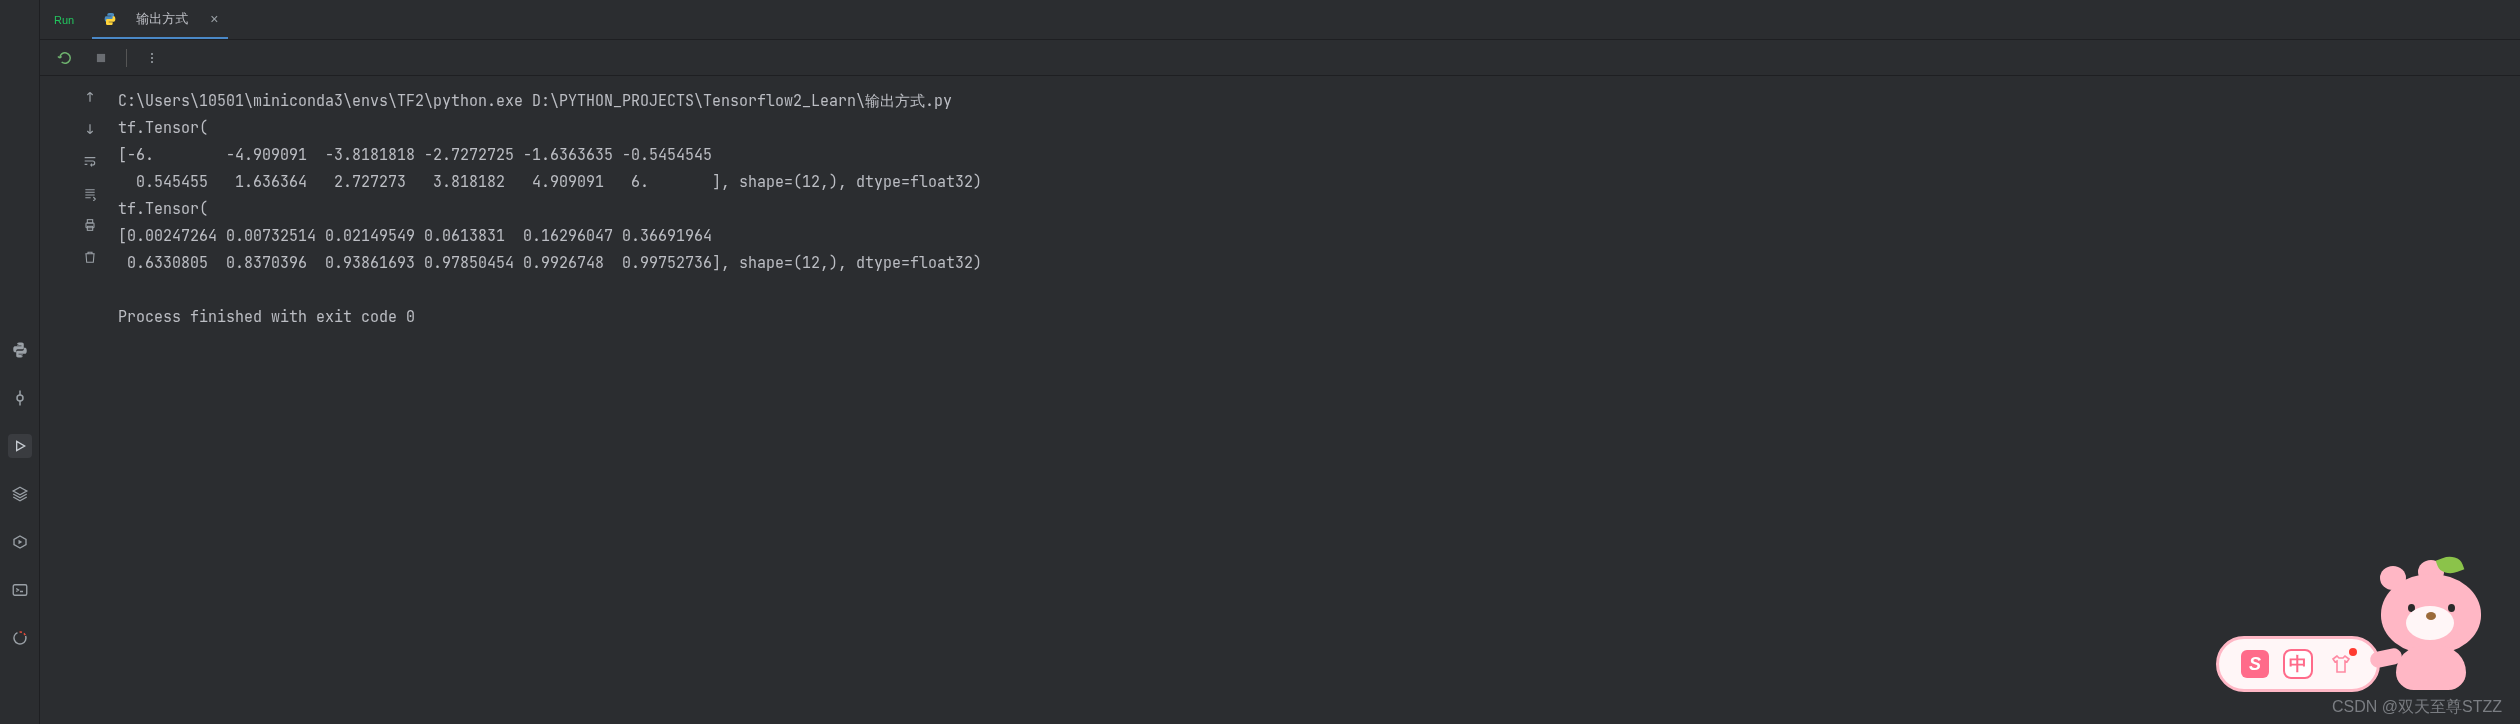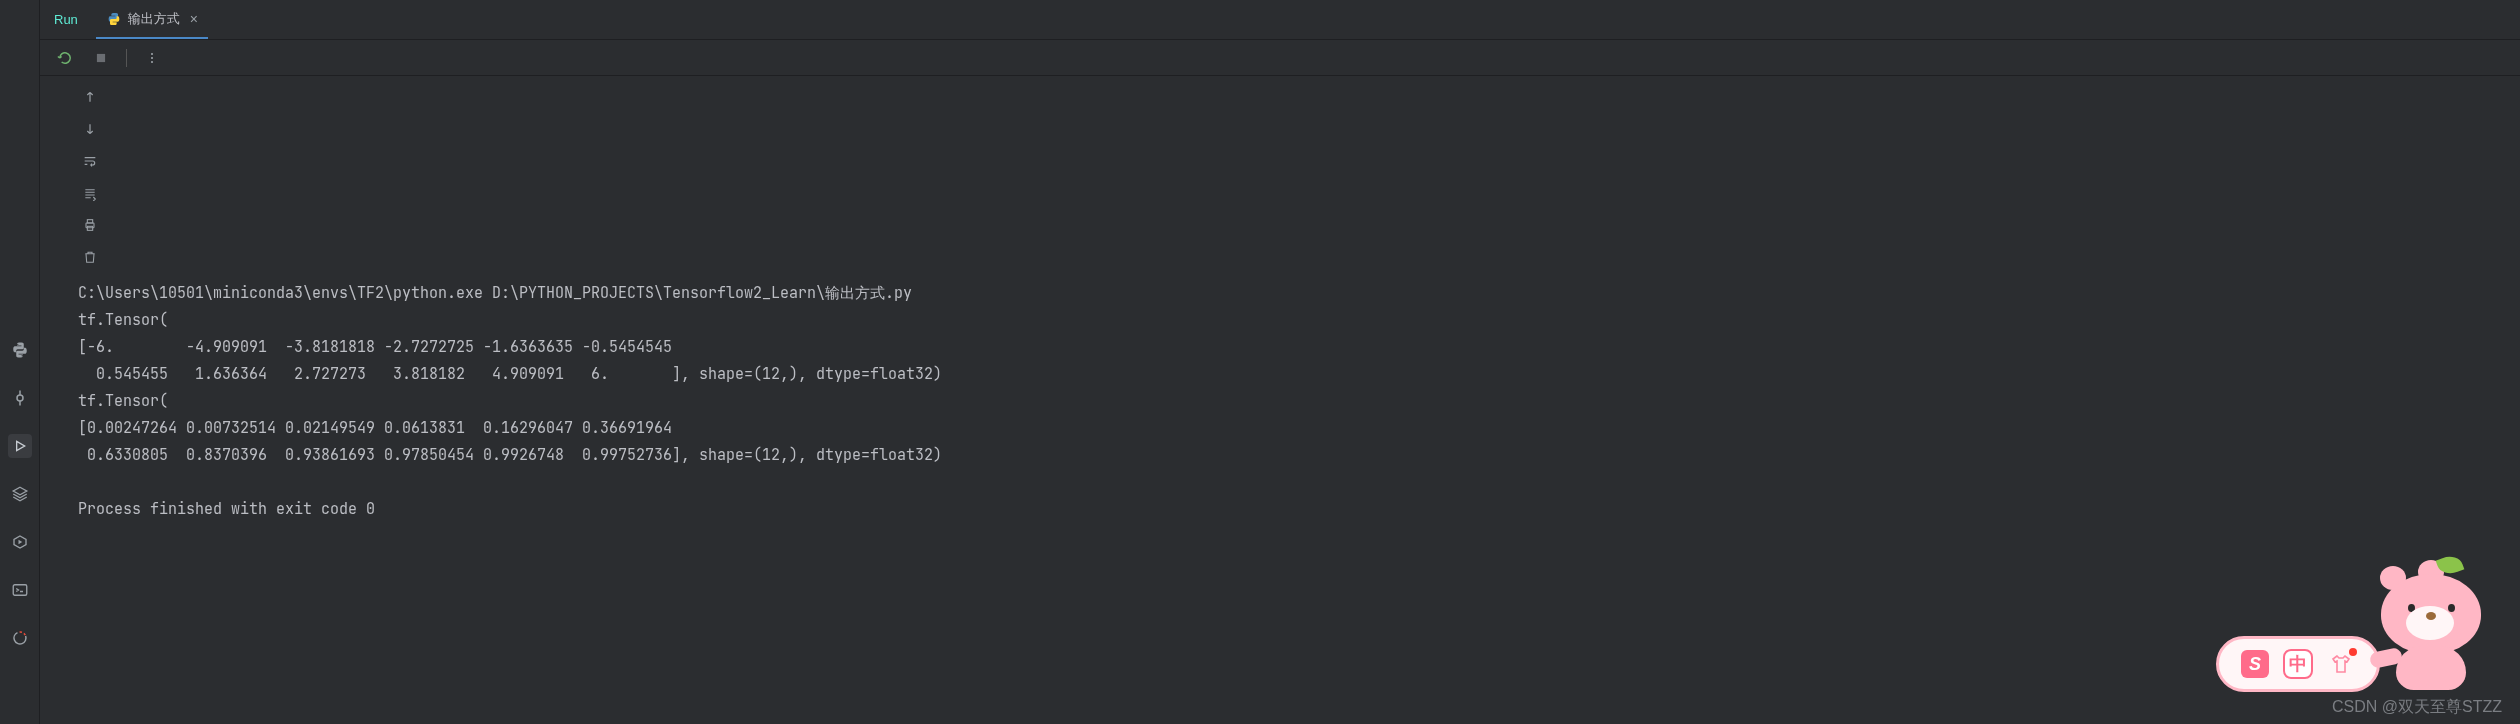--- a/index.html
+++ b/index.html
@@ -40,28 +40,28 @@
       position: absolute;
       left: 40px; right: 0; top: 0;
       height: 40px;
       background: #2b2d30;
       border-bottom: 1px solid #1e1f22;
       display: flex;
       align-items: center;
       padding-left: 14px;
     }
     .run-label {
-      font-size: 13px;
-      color: #5eead4;
+      font-size: 11px;
+      color: #22c55e;
       padding-right: 18px;
     }
     .tab {
       display: flex;
       align-items: center;
-      gap: 6px;
+      gap: 18px;
       padding: 0 10px;
       height: 100%;
       border-bottom: 2px solid #4a88c7;
       font-size: 13px;
       color: #bcbec4;
     }
     .tab svg { width: 16px; height: 16px; }
     .tab-close { color: #9aa0a6; font-size: 14px; cursor: pointer; margin-left: 4px; }
     .toolbar-row {
       position: absolute;
@@ -77,21 +77,20 @@
       width: 22px; height: 22px;
       display: flex; align-items: center; justify-content: center;
       color: #9aa0a6;
       cursor: pointer;
     }
     .divider-v { width: 1px; height: 18px; background: #555; }
     .console-area {
       position: absolute;
       left: 70px; top: 76px; right: 0; bottom: 0;
       display: flex;
-      flex-direction: column;
     }
     .gutter {
       width: 40px;
       display: flex;
       flex-direction: column;
       align-items: center;
       padding-top: 10px;
       gap: 10px;
     }
     .gutter-btn {

